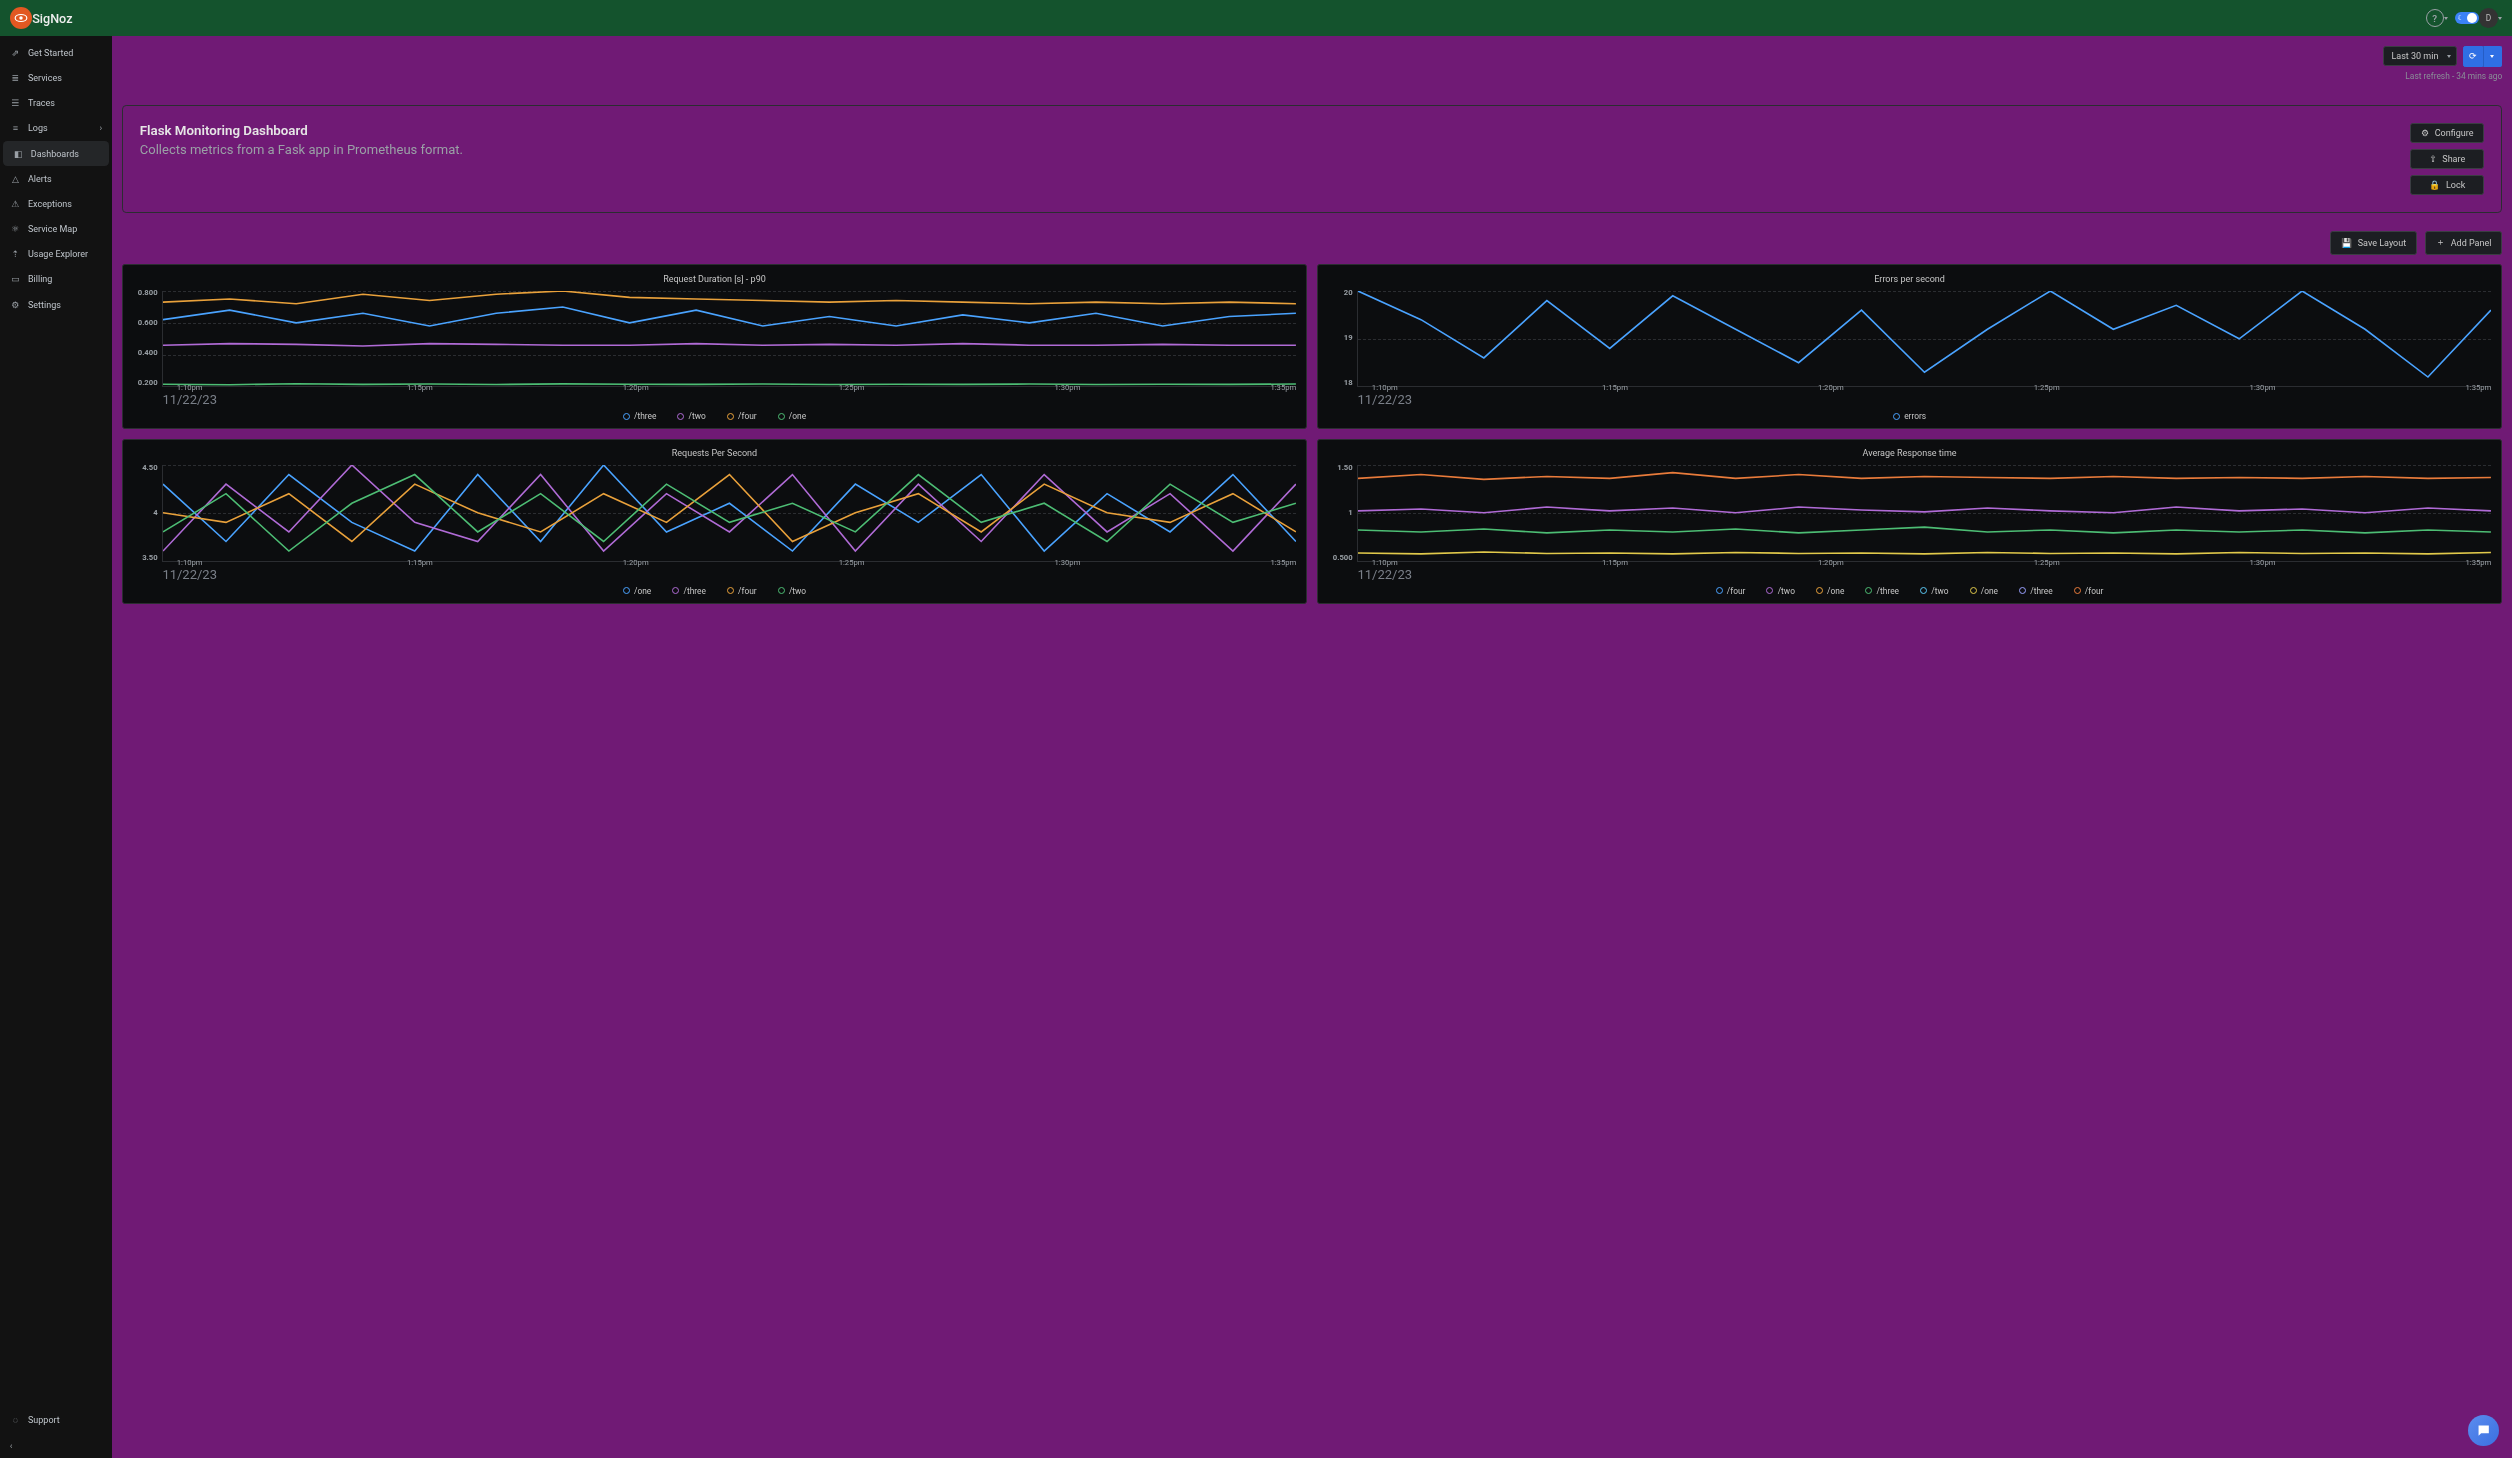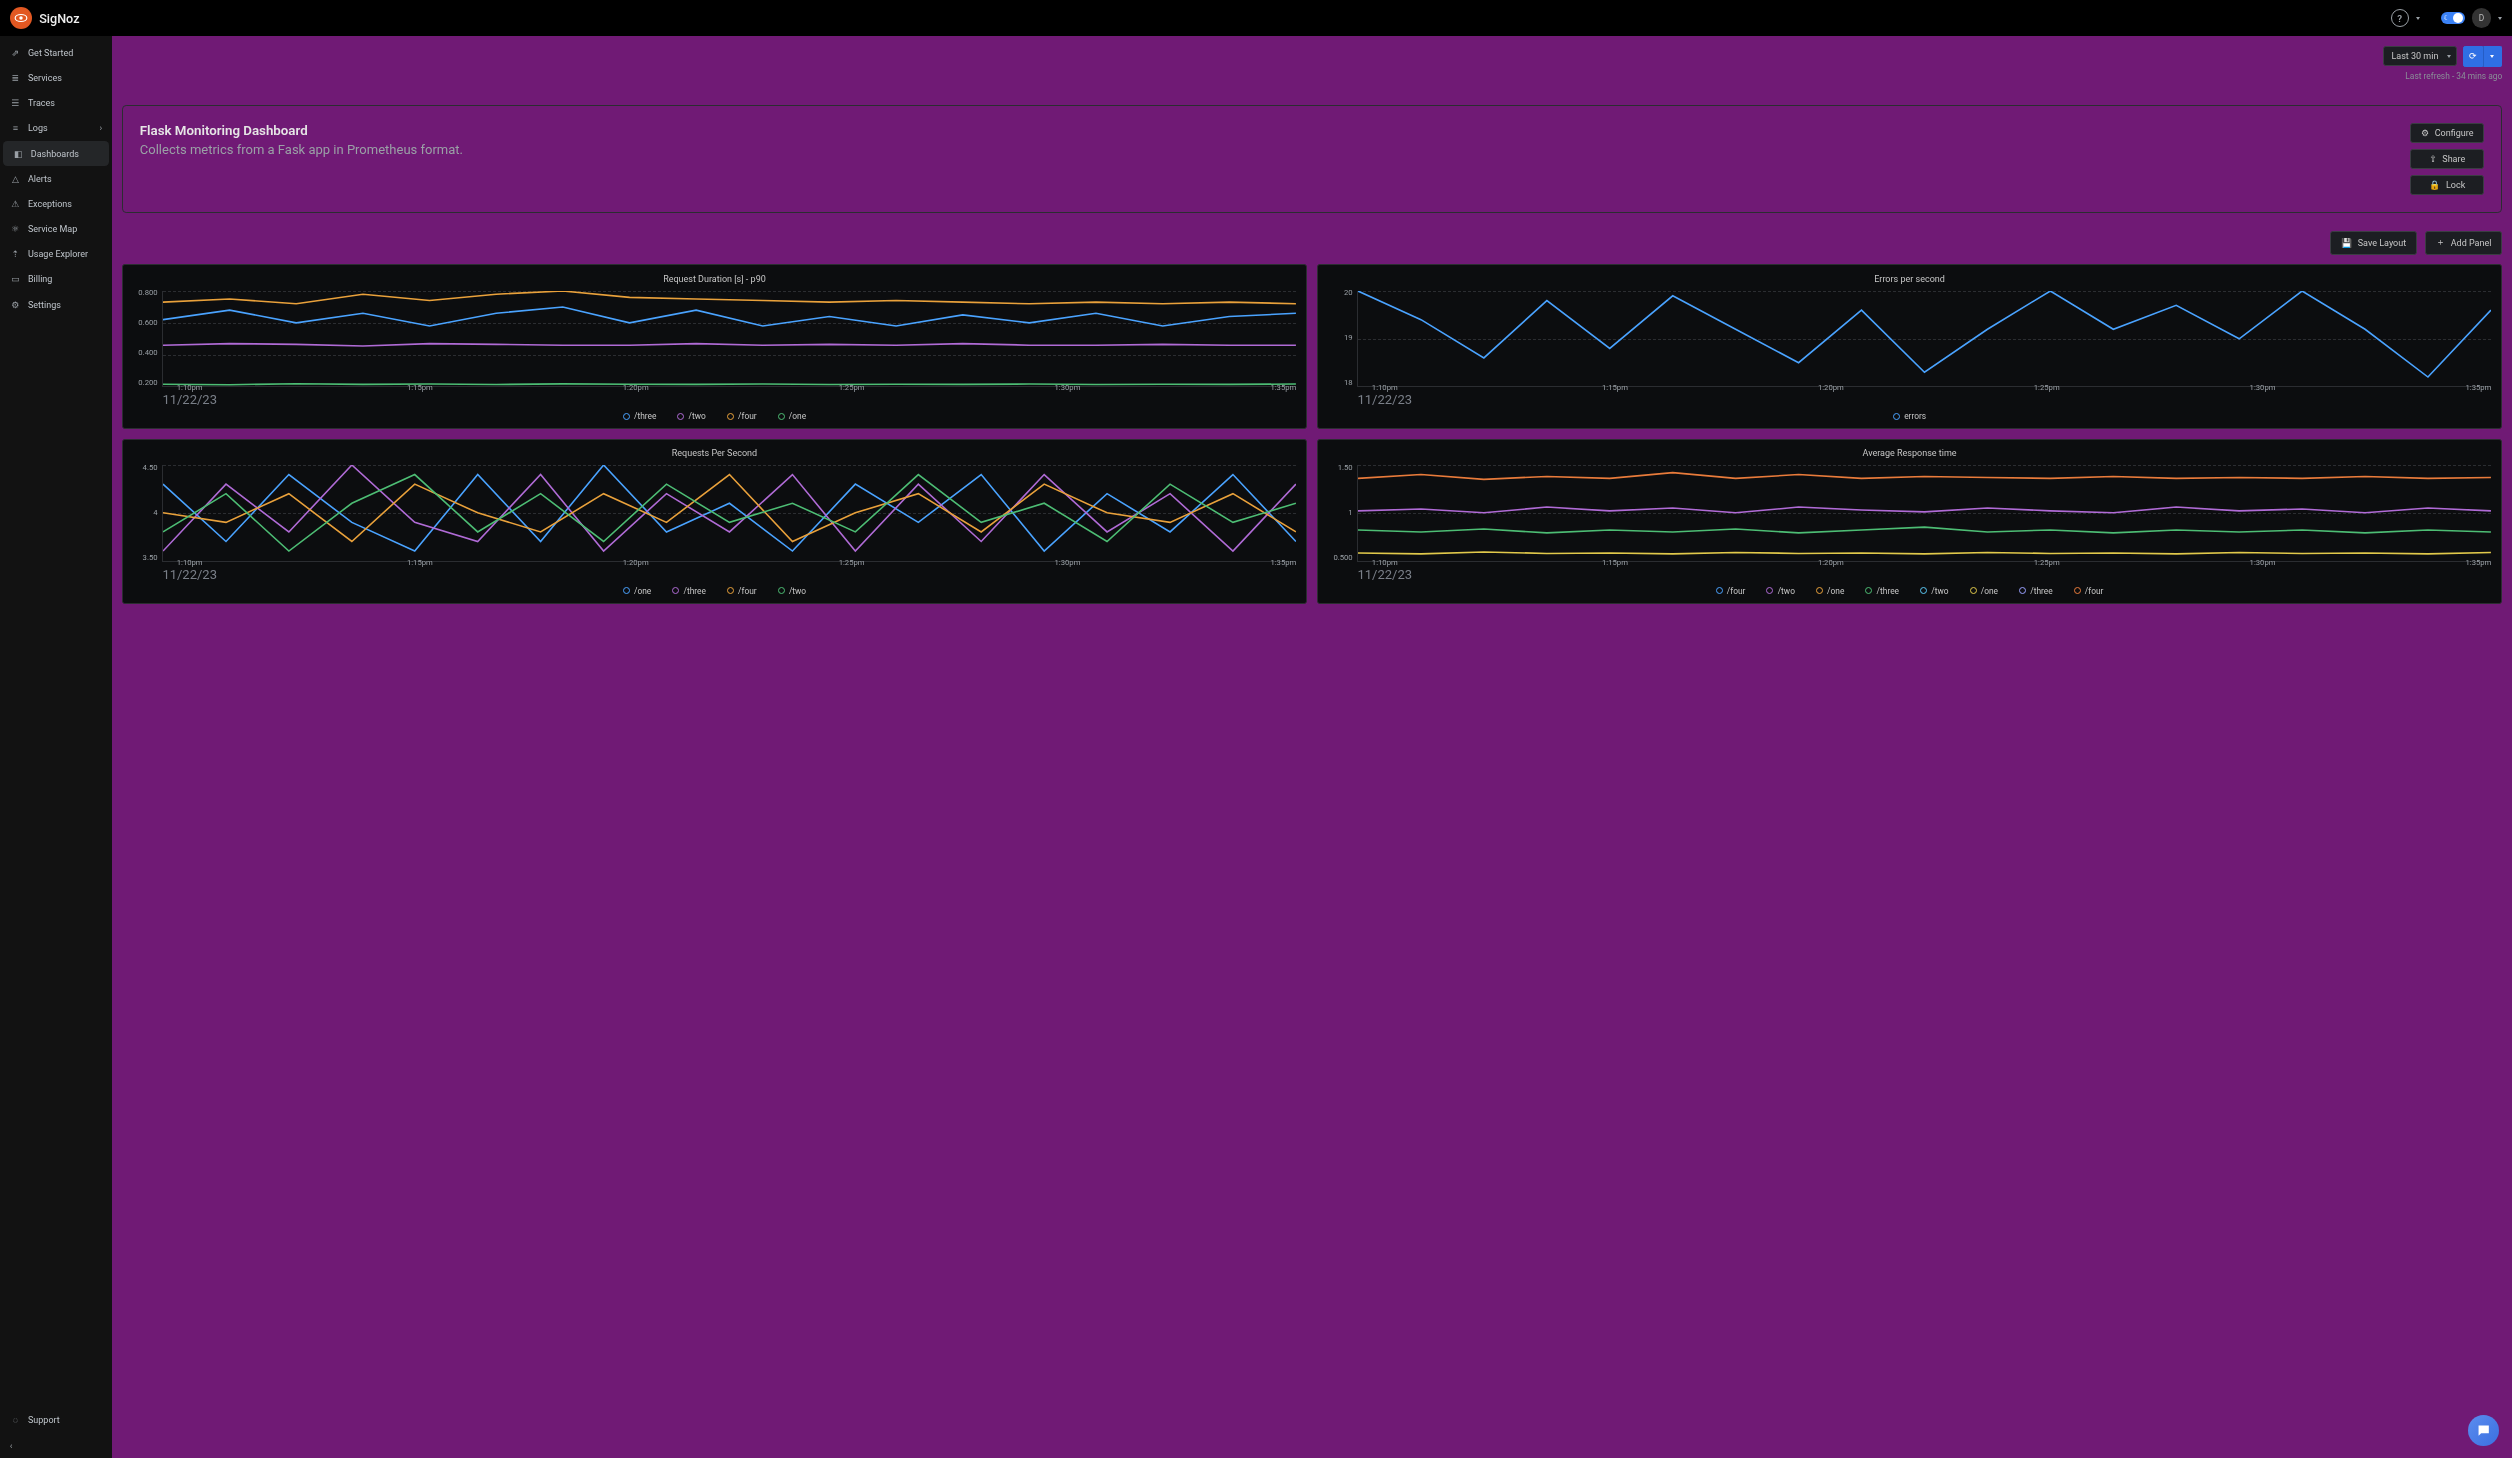--- a/index.html
+++ b/index.html
@@ -10,25 +10,25 @@
   font-size: 9px;
   width: 2512px;
   height: 1459px;
   transform-origin: top left;
   overflow: hidden;
 }
 
 
 .topbar {
   height: 36px;
-  background: #000000;
+  background: #14532d;
   display: flex;
   align-items: center;
   padding: 0 9.8px;
-  gap: 7px;
+  gap: 0;
 }
 .logo-badge {
   width: 22.4px; height: 22.4px; border-radius: 50%;
   background: #e25822;
   display: flex; align-items: center; justify-content: center;
 }
 .logo-badge svg { width: 14px; height: 14px; }
 .brand { color: #eee; font-size: 12.6px; font-weight: 500; }
 .topbar-spacer { flex: 1; }
 .help-btn {
@@ -126,21 +126,21 @@
   display:grid; grid-template-columns: 1fr 1fr; gap:9.8px;
 }
 .panel {
   border:0.7px solid #2b2d31; border-radius:2.8px; padding:5.6px 5.6px 7px;
   background:#0c0d0f;
 }
 .panel-title { text-align:center; color:#c7c7c7; font-size:9px; margin:2.8px 0 4.2px; }
 .chart-box { position:relative; height:119px; padding-left:34px; padding-bottom:15.4px;}
 .y-axis { position:absolute; left:1.4px; top:0; bottom:19.6px; width:32px;
   display:flex; flex-direction:column; justify-content:space-between; text-align:right;
-  color:#9aa0a6; font-size:7.7px; padding-right:4.2px;
+  color:#9aa0a6; font-size:7.7px; padding-right:4.2px;font-weight:bold;
 }
 .plotarea {
   position:absolute; left:34px; right:4.2px; top:2.8px; bottom:19.6px;
   border-left:0.7px solid #2b2d31; border-bottom:0.7px solid #2b2d31;
 }
 .plotarea .grid-h {
   position:absolute; left:0; right:0; border-top:0.7px dashed #2b2d31;
 }
 .x-axis { position:absolute; left:34px; right:4.2px; bottom:0;
   display:flex; justify-content:space-between; color:#9aa0a6; font-size:7.7px;

